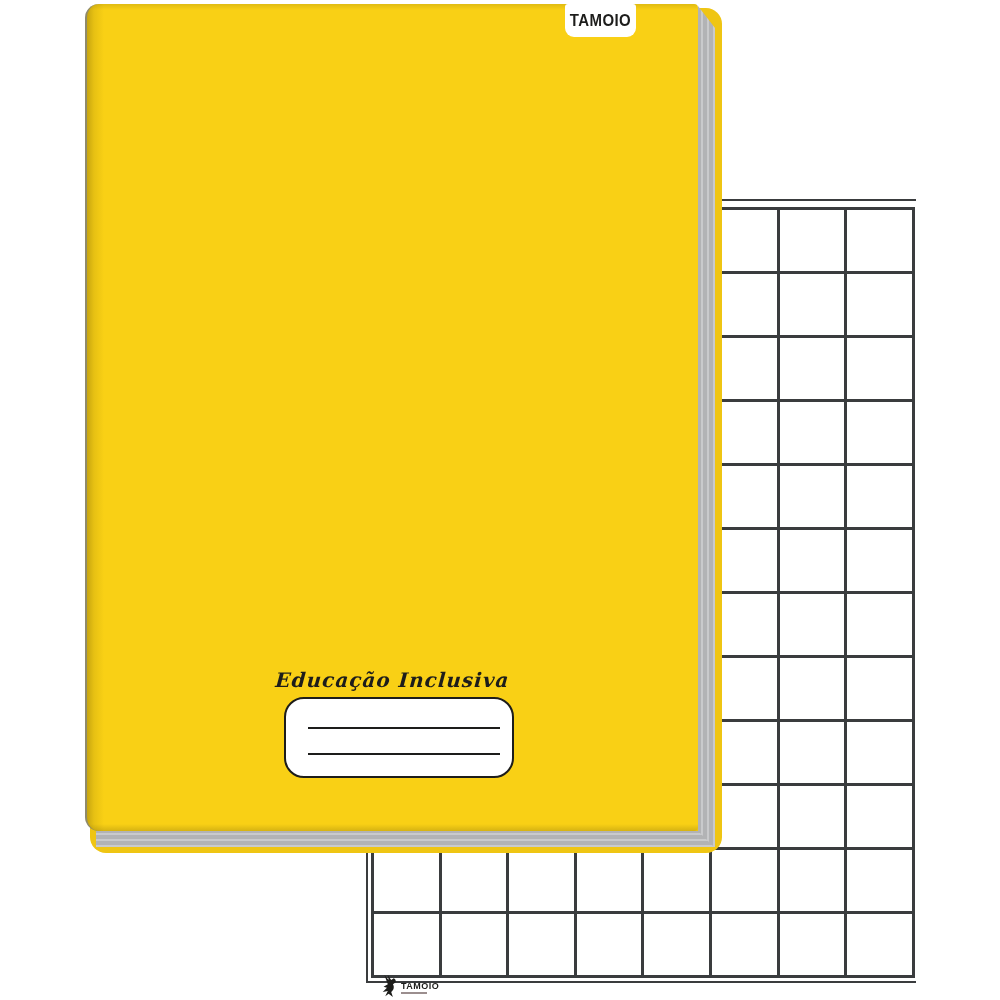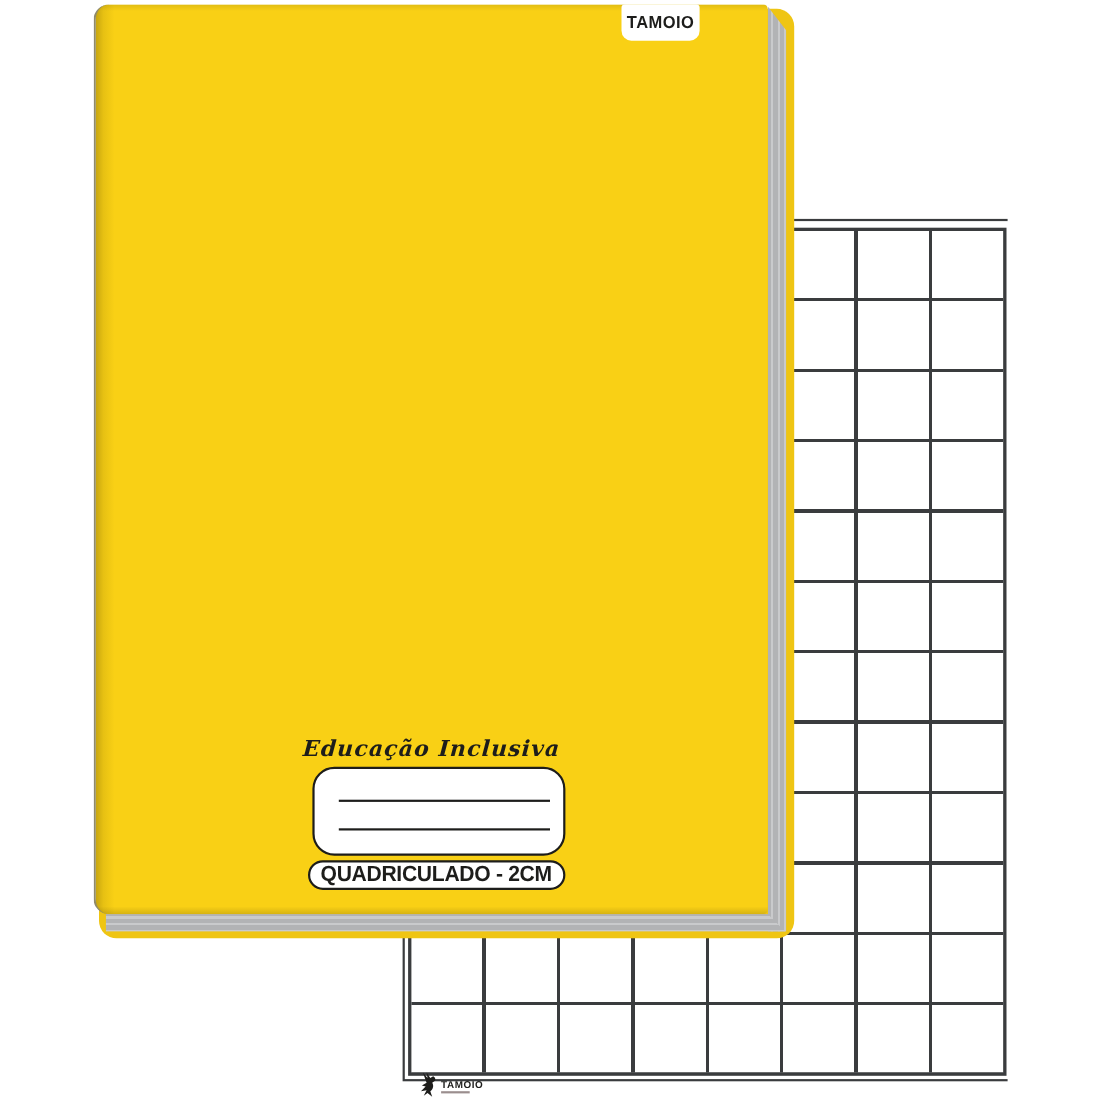--- a/index.html
+++ b/index.html
@@ -122,23 +122,20 @@
       <span>TAMOIO</span>
     </div>
 
     <div class="script-text">Educação Inclusiva</div>
 
     <div class="name-label-box">
       <div class="label-line l1"></div>
       <div class="label-line l2"></div>
     </div>
 
-    <div class="type-pill">
-      <span>QUADRICULADO - 2CM</span>
-    </div>
 
   </div>
 
   <div class="footer-logo">
     <svg width="17" height="24" viewBox="0 0 20 28">
       <path fill="#1d1d1b" d="M4 1 L9 7 L8 1 L12 7 L15 5 C17 6 18 8 17 10 L14 12 C16 15 15 19 12 21 L14 27 L9 23 L5 26 L8 20 L2 21 L7 16 L3 15 L8 12 Z"></path>
     </svg>
     <div>
       <div class="footer-brand-text">TAMOIO</div>
       <div class="tagline-bar"></div>

